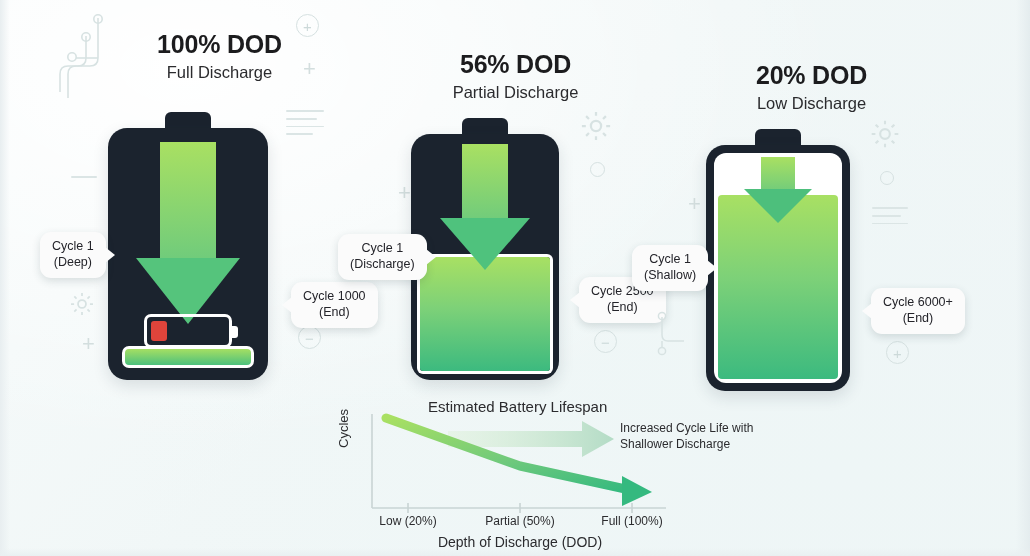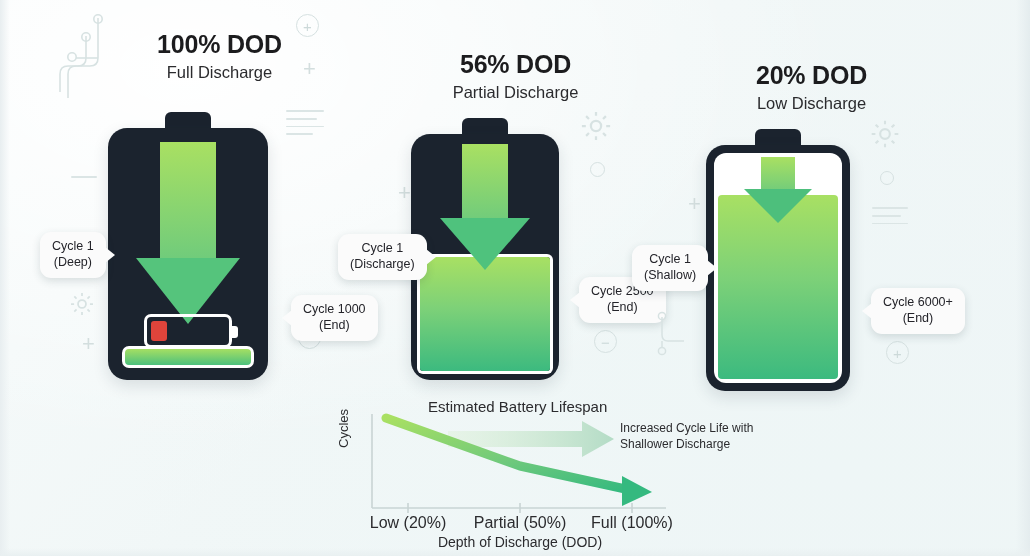--- a/index.html
+++ b/index.html
@@ -84,21 +84,21 @@
   .lines{position:absolute;}
   .lines i{display:block;height:1.8px;background:#dbe5e5;border-radius:2px;margin-bottom:6px;}
 
   
   .chart{position:absolute;left:330px;top:390px;width:470px;height:166px;}
   .chart-title{position:absolute;left:98px;top:8px;font-size:15px;color:#2b2b2e;}
   .ylabel{position:absolute;left:6px;top:58px;font-size:13px;color:#2b2b2e;
      transform:rotate(-90deg);transform-origin:left top;white-space:nowrap;}
   .xlabel{position:absolute;left:0;right:0;bottom:2px;text-align:center;
      font-size:14px;color:#2b2b2e;}
-  .tick-lbl{position:absolute;font-size:16px;color:#2b2b2e;white-space:nowrap;
+  .tick-lbl{position:absolute;font-size:12px;color:#2b2b2e;white-space:nowrap;
      transform:translateX(-50%);}
   .note{position:absolute;left:290px;top:30px;width:150px;font-size:12px;
      color:#2b2b2e;line-height:1.35;}
 </style>
 </head>
 <body>
 
 <div class="stage">
   <div class="edge-l"></div>
   <div class="edge-r"></div>
@@ -153,21 +153,21 @@
         </div>
         <div class="bottombar" style="bottom:12px;"></div>
       </div>
     </div>
 
     <div class="callout right" style="left:-8px;top:232px;">
       <span>Cycle 1</span>
       <span class="l2">(Deep)</span>
       <span class="tail"></span>
     </div>
-    <div class="callout left" style="left:243px;top:295px;">
+    <div class="callout left" style="left:243px;top:282px;">
       <span>Cycle 1000</span>
       <span class="l2">(End)</span>
       <span class="tail"></span>
     </div>
   </div>
 
   <div class="panel" id="panel-1">
     <div class="head" style="top:50px;">
       <div class="title">56% DOD</div>
       <div class="caption">Partial Discharge</div>

